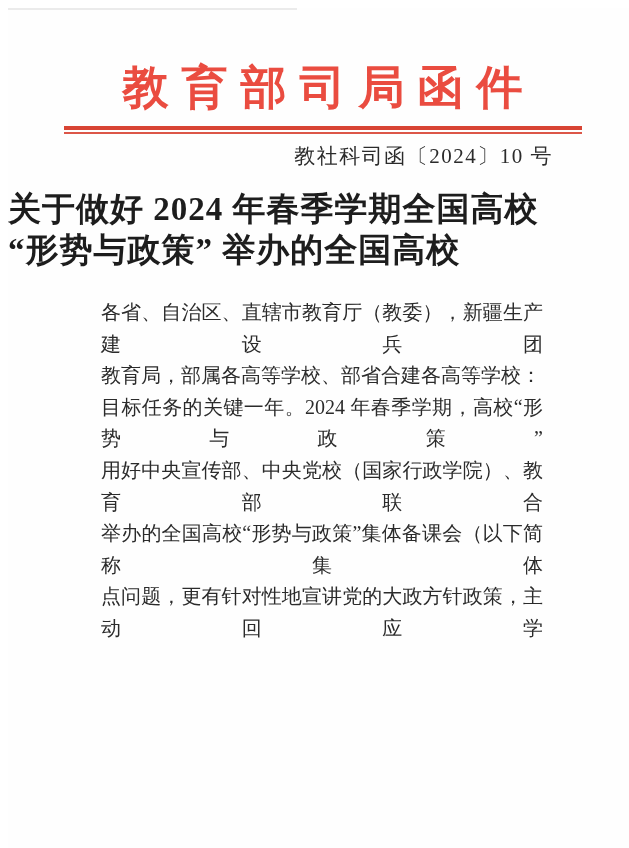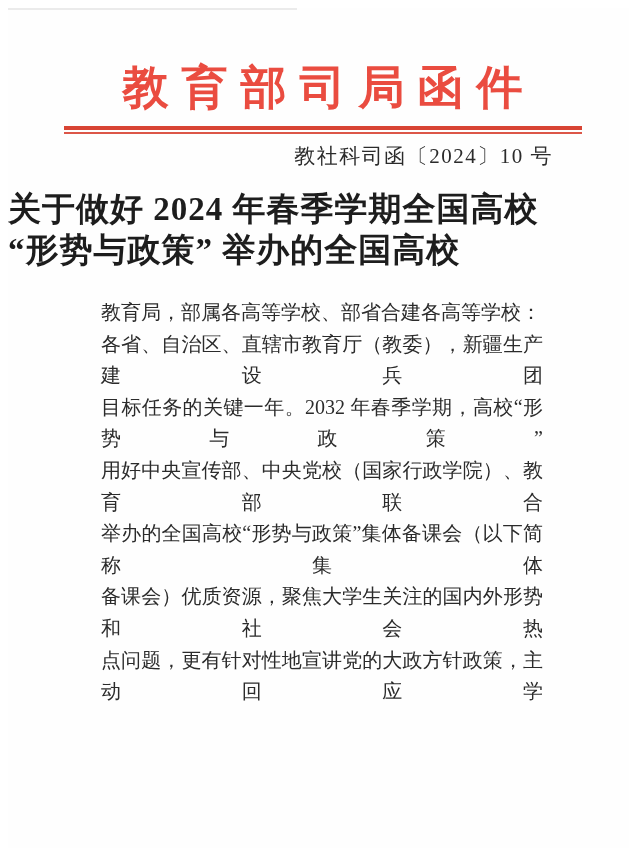--- a/index.html
+++ b/index.html
@@ -125,24 +125,23 @@
   </div>
 
   <div class="doc-number">教社科司函〔2024〕10 号</div>
 
   <div class="doc-title">
     <div>关于做好 2024 年春季学期全国高校</div>
     <div>“形势与政策” 举办的全国高校</div>
   </div>
 
   <div class="body-text">
+    <div class="line just">各省、自治区、直辖市教育厅（教委），新疆生产建设兵团</div>
     <div class="line">教育局，部属各高等学校、部省合建各高等学校：</div>
-    <div class="line just">各省、自治区、直辖市教育厅（教委），新疆生产建设兵团</div>
 
-    <div class="line just">目标任务的关键一年。2032 年春季学期，高校“形势与政策”</div>
+    <div class="line just">目标任务的关键一年。2024 年春季学期，高校“形势与政策”</div>
     <div class="line just">用好中央宣传部、中央党校（国家行政学院）、教育部联合</div>
     <div class="line just">举办的全国高校“形势与政策”集体备课会（以下简称集体</div>
-    <div class="line just">备课会）优质资源，聚焦大学生关注的国内外形势和社会热</div>
     <div class="line just">点问题，更有针对性地宣讲党的大政方针政策，主动回应学</div>
 
   </div>
 
 </div>
 
 </body></html>

